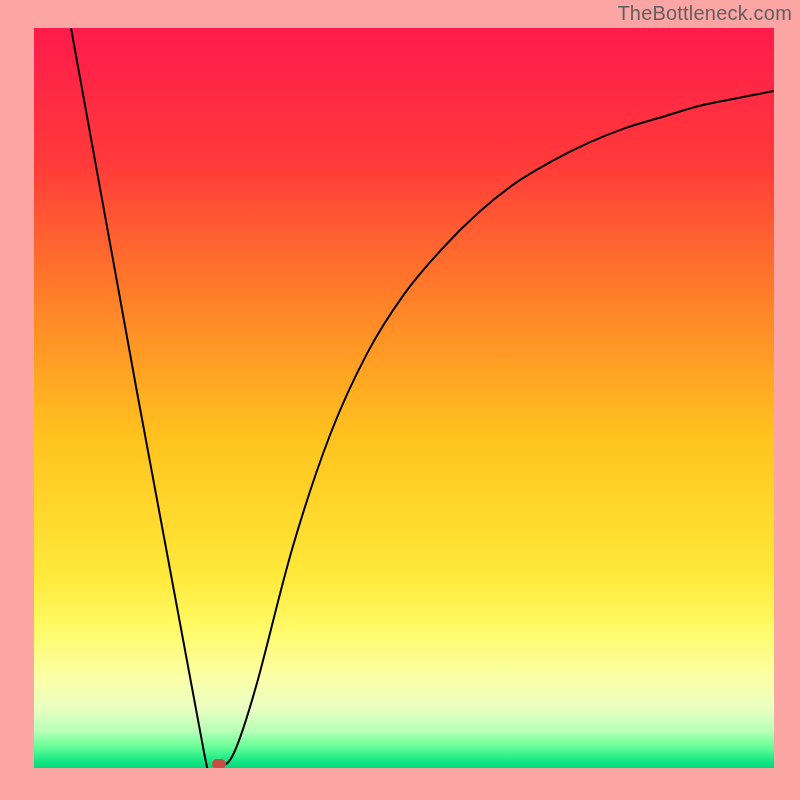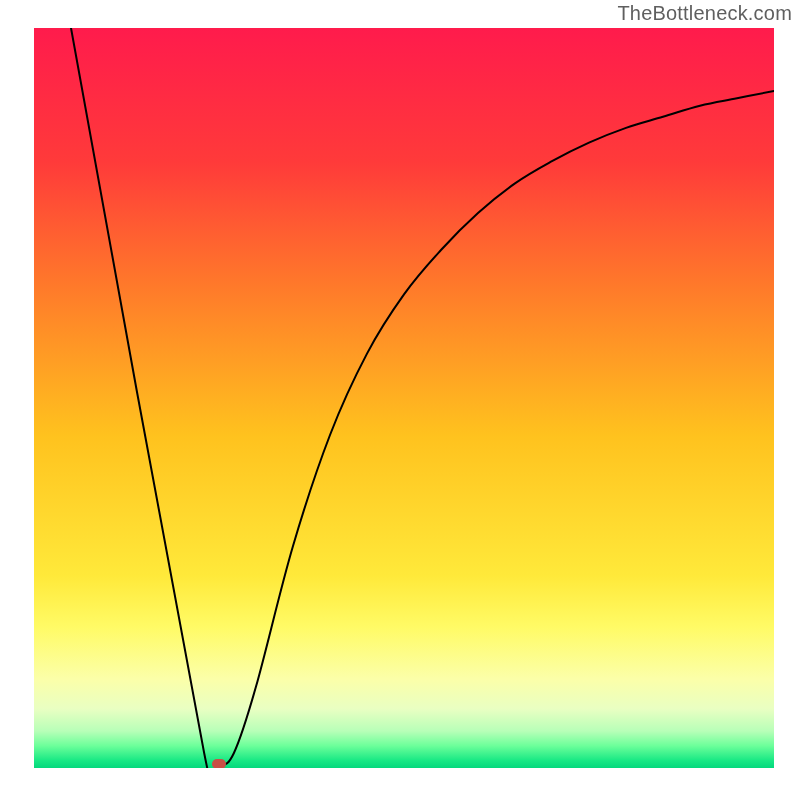--- a/index.html
+++ b/index.html
@@ -8,21 +8,21 @@
     width: 800px;
     height: 800px;
     overflow: hidden;
     background: #000;
     font-family: Arial, Helvetica, sans-serif;
   }
   .frame {
     position: relative;
     width: 800px;
     height: 800px;
-    background: #ffffff;
+    background: #fca5a5;
   }
   .watermark {
     position: absolute;
     top: 2px;
     right: 8px;
     color: #5f5f5f;
     font-size: 20px;
     font-weight: 500;
     letter-spacing: 0.2px;
     z-index: 5;

